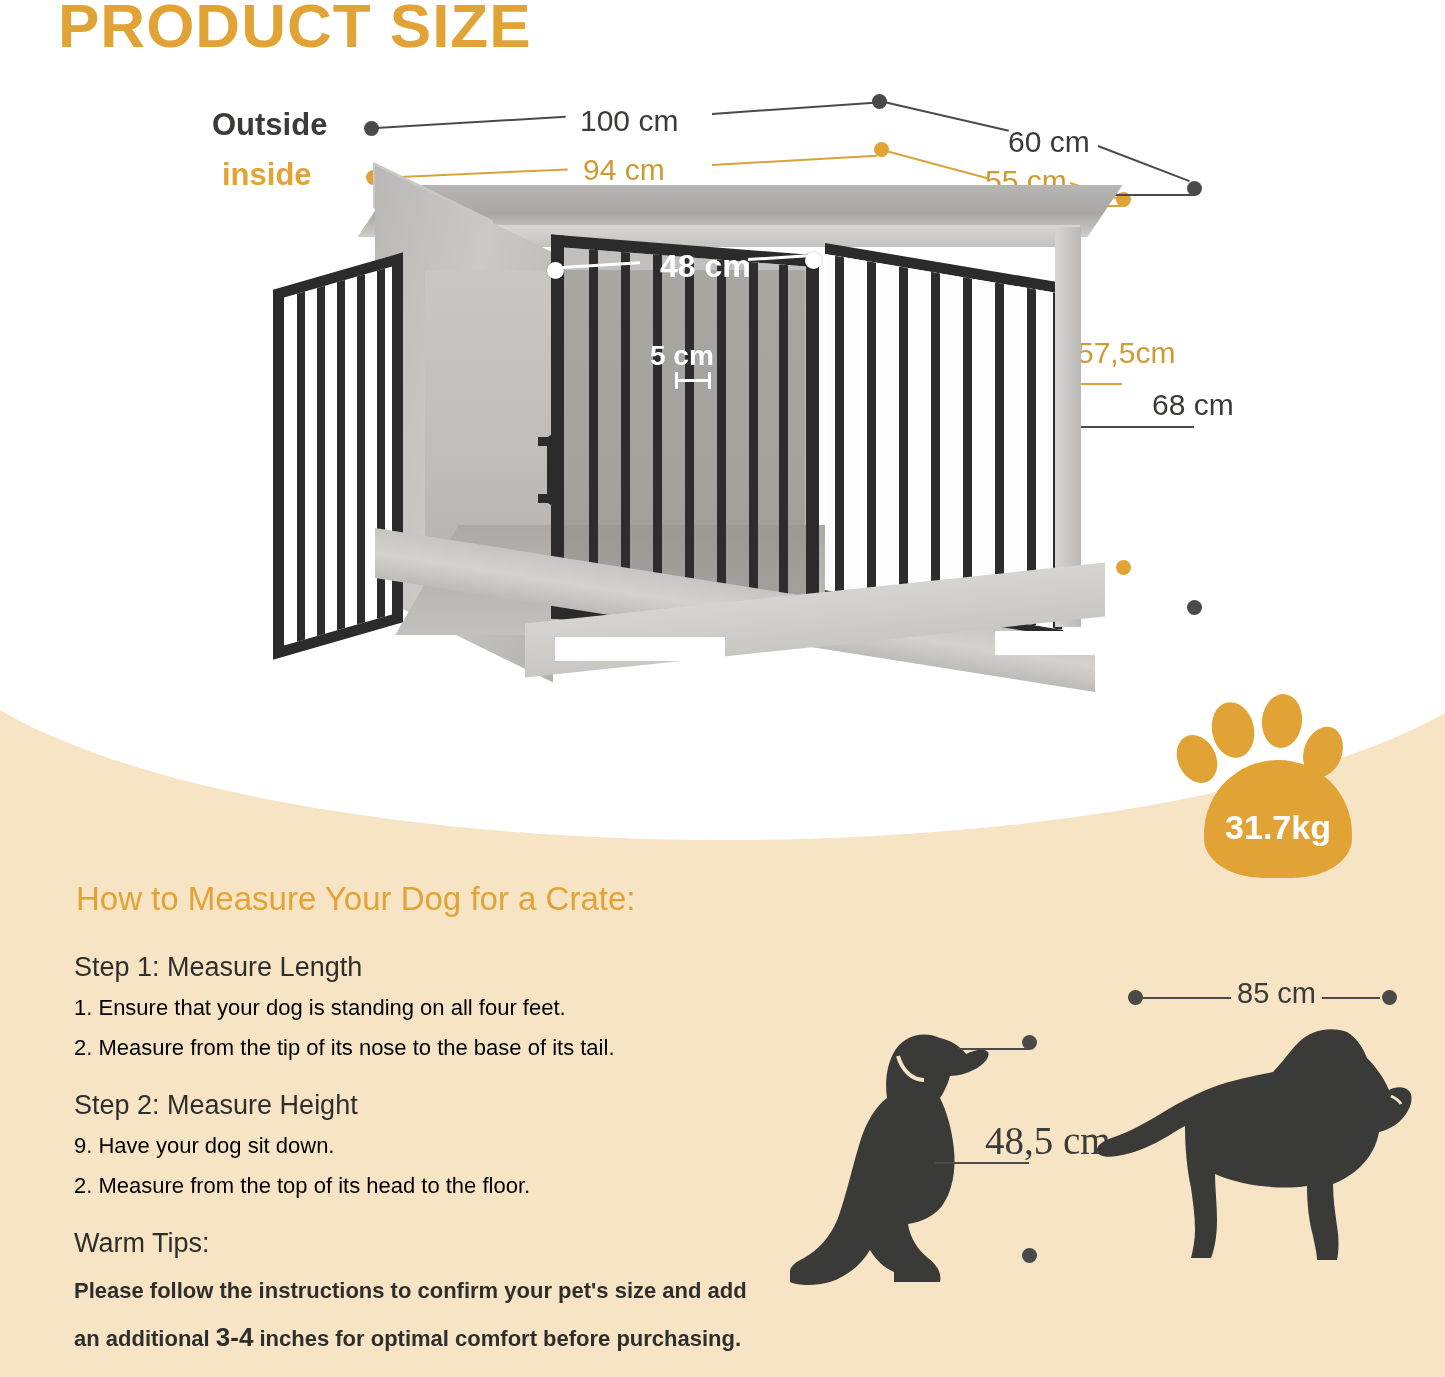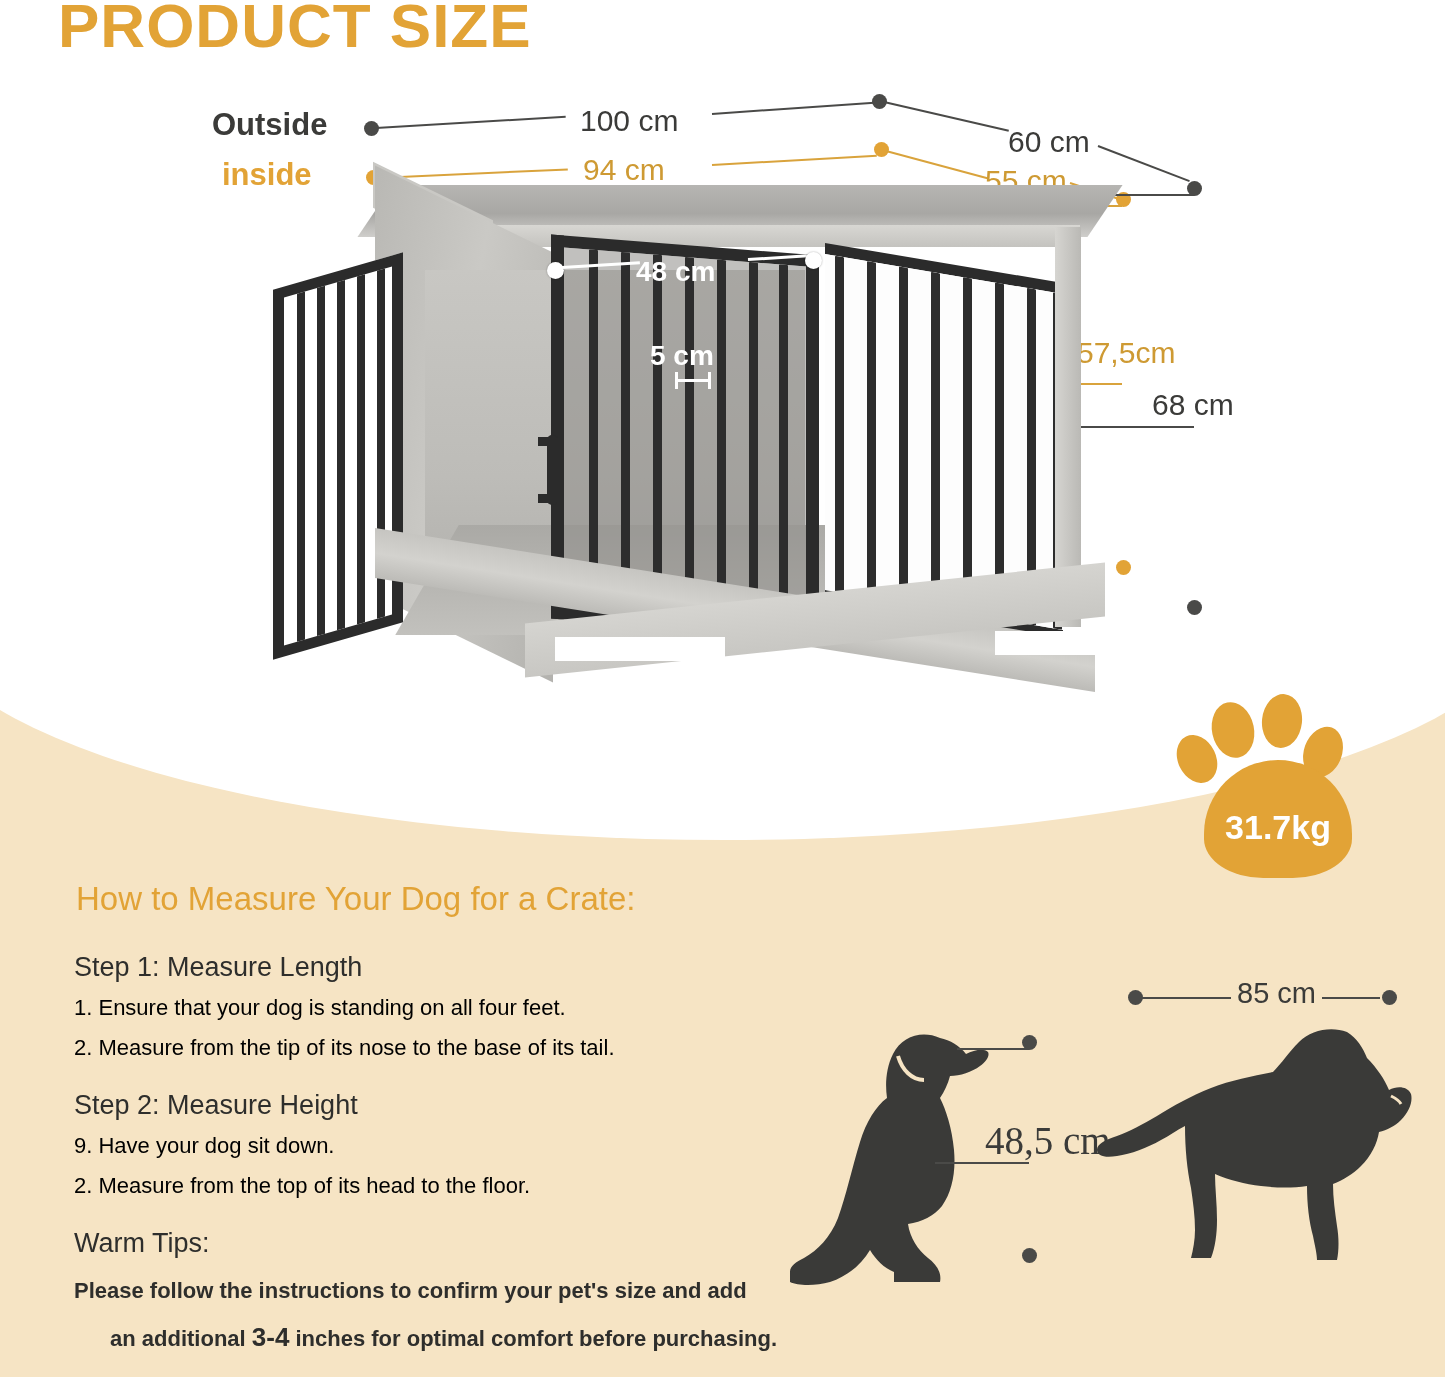--- a/index.html
+++ b/index.html
@@ -243,21 +243,21 @@
   </div>
 
   <div class="plinth"></div>
   <div class="plinth2"></div>
   <div class="footcut" style="left:300px;width:170px;"></div>
   <div class="footcut" style="left:740px;width:120px;top:446px;"></div>
 </div>
 
 <div class="dot white" style="left:547px;top:262px;width:17px;height:17px;box-shadow:0 0 2px rgba(0,0,0,.35);"></div>
 <div class="ln white" style="left:562px;top:266px;width:78px;height:3px;transform:rotate(-3.5deg);"></div>
-<div class="dim-txt white" style="left:636px;top:248px;font-size:28px;margin-top:8px;">48 cm</div>
+<div class="dim-txt white" style="left:660px;top:248px;font-size:32px;">48 cm</div>
 <div class="ln white" style="left:748px;top:258px;width:60px;height:3px;transform:rotate(-3.5deg);"></div>
 <div class="dot white" style="left:805px;top:252px;width:17px;height:17px;box-shadow:0 0 2px rgba(0,0,0,.35);"></div>
 
 <div class="dim-txt white" style="left:650px;top:340px;font-size:28px;">5 cm</div>
 <div style="position:absolute;left:676px;top:379px;width:34px;height:3px;background:#fff;"></div>
 <div style="position:absolute;left:675px;top:372px;width:3px;height:17px;background:#fff;"></div>
 <div style="position:absolute;left:708px;top:372px;width:3px;height:17px;background:#fff;"></div>
 
 <div id="paw">
   <div class="toe" style="left:34px;top:14px;width:42px;height:56px;transform:rotate(-12deg);"></div>
@@ -273,21 +273,21 @@
 <div class="step-h" style="top:952px;">Step 1: Measure Length</div>
 <div class="step-l" style="top:995px;">1. Ensure that your dog is standing on all four feet.</div>
 <div class="step-l" style="top:1035px;">2. Measure from the tip of its nose to the base of its tail.</div>
 
 <div class="step-h" style="top:1090px;">Step 2: Measure Height</div>
 <div class="step-l" style="top:1133px;">9. Have your dog sit down.</div>
 <div class="step-l" style="top:1173px;">2. Measure from the top of its head to the floor.</div>
 
 <div class="step-h" style="top:1228px;">Warm Tips:</div>
 <div class="tip-l" style="top:1278px;">Please follow the instructions to confirm your pet's size and add</div>
-<div class="tip-l" style="top:1322px;margin-left:36px;">
+<div class="tip-l" style="top:1322px;">
   <span>an additional </span><span class="tip-big">3-4</span><span> inches for optimal comfort before purchasing.</span>
 </div>
 
 <svg class="dogsil" style="left:790px;top:1010px;" width="250" height="290" viewBox="0 0 250 290">
   <path fill="#3A3A38" d="M150,28 C132,20 112,26 103,44 C96,58 95,74 97,88
       C86,96 76,112 70,132 C62,158 56,186 48,208
       C40,228 28,240 14,248 C6,252 0,256 0,262 L0,272
       C8,276 26,276 40,272 C58,266 72,254 80,240
       C86,250 94,258 104,262 L104,272 L150,272
       C152,262 146,254 138,248 C128,240 120,228 118,214

